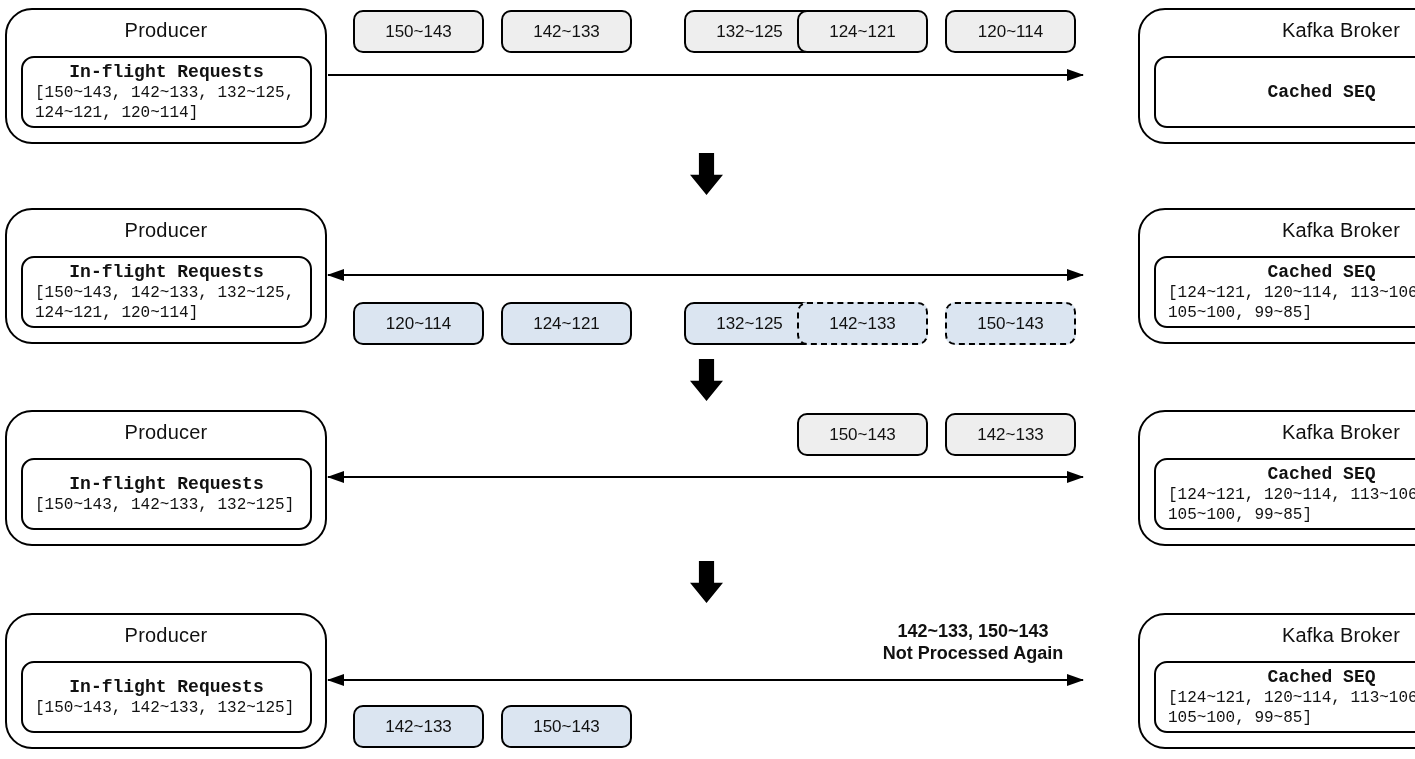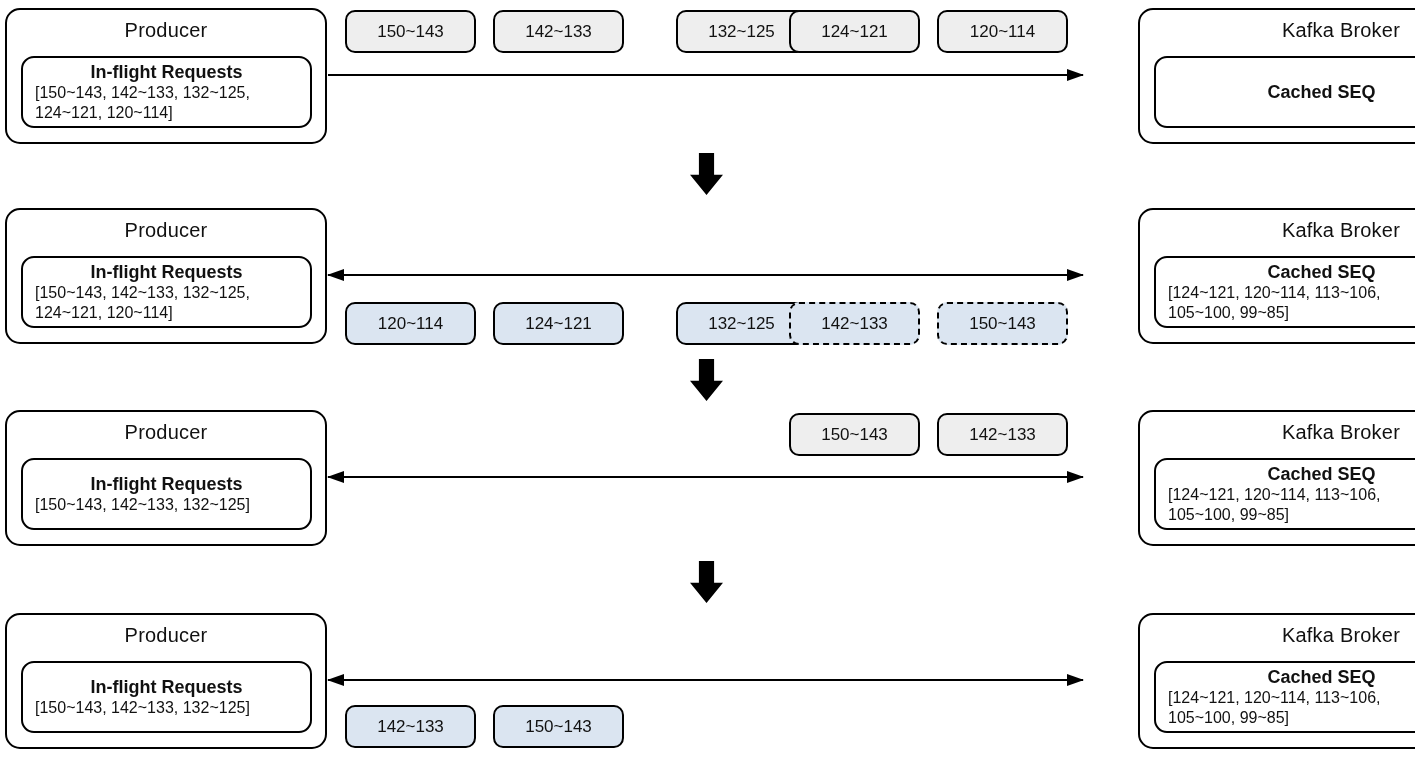--- a/index.html
+++ b/index.html
@@ -10,49 +10,50 @@
     font-family:"Liberation Sans","DejaVu Sans",sans-serif;
     color:#111111;
     overflow:hidden;
   }
   .stage{position:absolute;left:0;width:1415px;height:137px;}
   .s1{top:8px}.s2{top:208px}.s3{top:410px}.s4{top:613px}
 
   
   .entity{
     position:absolute;top:0;height:132px;
-    background:#ffffff;border:2.5px solid #000;border-radius:15px;
+    background:#ffffff;border:2.5px solid #000;border-radius:27px;
   }
   .entity.producer{left:5px;width:318px;}
   .entity.broker{left:1138px;width:322px;padding-left:40px;}
   .entity-title{
     margin-top:9px;text-align:center;
     font-size:20px;letter-spacing:.2px;
   }
   .inner-box{
     position:absolute;left:14px;right:13px;top:46px;height:72px;
     background:#ffffff;border:2.5px solid #000;border-radius:13px;
     display:flex;flex-direction:column;justify-content:center;
-    padding:2px 12px;box-sizing:border-box;
+    padding:2px 12px;box-sizing:border-box;font-family:Liberation Mono, monospace;
   }
   .inner-title{font-size:18px;font-weight:bold;text-align:center;line-height:22px;}
   .inner-list{font-size:16px;line-height:20px;white-space:pre-line;text-align:left;}
 
   
   .h-arrow{position:absolute;left:328px;width:755px;top:66px;height:2px;background:#000;}
   .head{position:absolute;width:0;height:0;top:-5.5px;}
   .head-r{right:-1px;border-top:6.5px solid transparent;border-bottom:6.5px solid transparent;border-left:17px solid #000;}
   .head-l{left:-1px;border-top:6.5px solid transparent;border-bottom:6.5px solid transparent;border-right:17px solid #000;}
 
   
   .packet{
     position:absolute;width:127px;height:39px;
     border:2px solid #000;border-radius:10px;
     display:flex;align-items:center;justify-content:center;
     font-size:17px;
+    margin-left:8px;
   }
   .packet.gray{background:#eeeeee;}
   .packet.blue{background:#dbe5f1;}
   .packet.dashed{border-style:dashed;}
   .px1{left:345px}.px2{left:493px}.px3{left:676px}.px4{left:789px}.px5{left:937px}
   .s1 .packet{top:2px}
   .s2 .packet{top:94px}
   .s3 .packet{top:3px}
   .s4 .packet{top:92px}
 
@@ -169,20 +170,22 @@
 
   <section class="stage s4">
     <div class="entity producer">
       <div class="entity-title">Producer</div>
       <div class="inner-box">
         <div class="inner-title">In-flight Requests</div>
         <div class="inner-list">[150~143, 142~133, 132~125]</div>
       </div>
     </div>
 
+    <div class="note">142~133, 150~143
+Not Processed Again</div>
 
     <div class="h-arrow">
       <span class="head head-l"></span>
       <span class="head head-r"></span>
     </div>
 
     <div class="packet blue px1">142~133</div>
     <div class="packet blue px2">150~143</div>
 
     <div class="entity broker">

